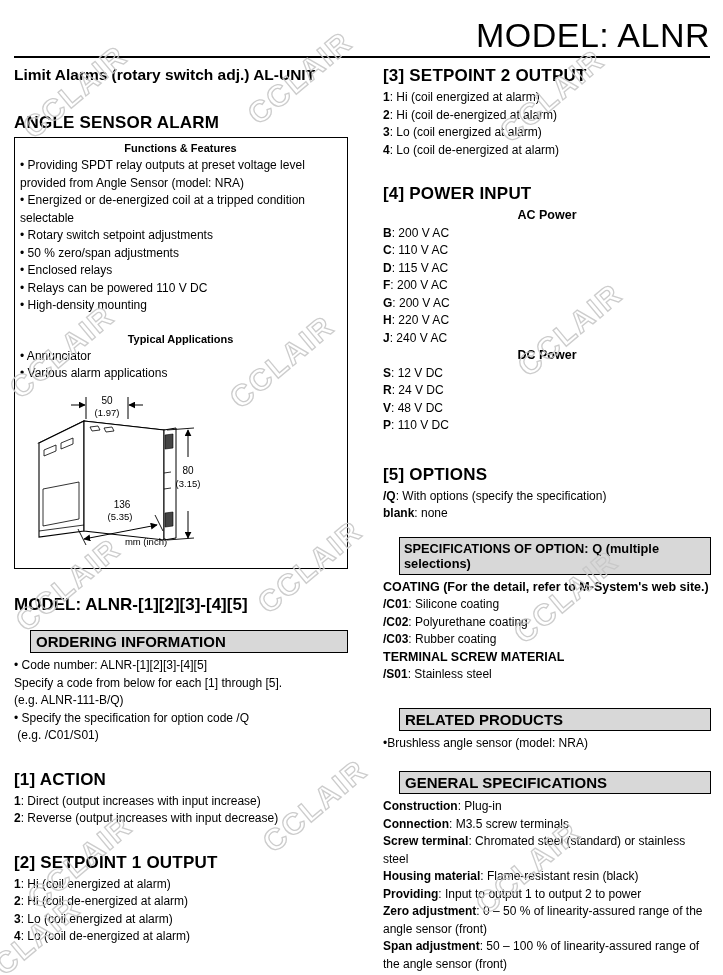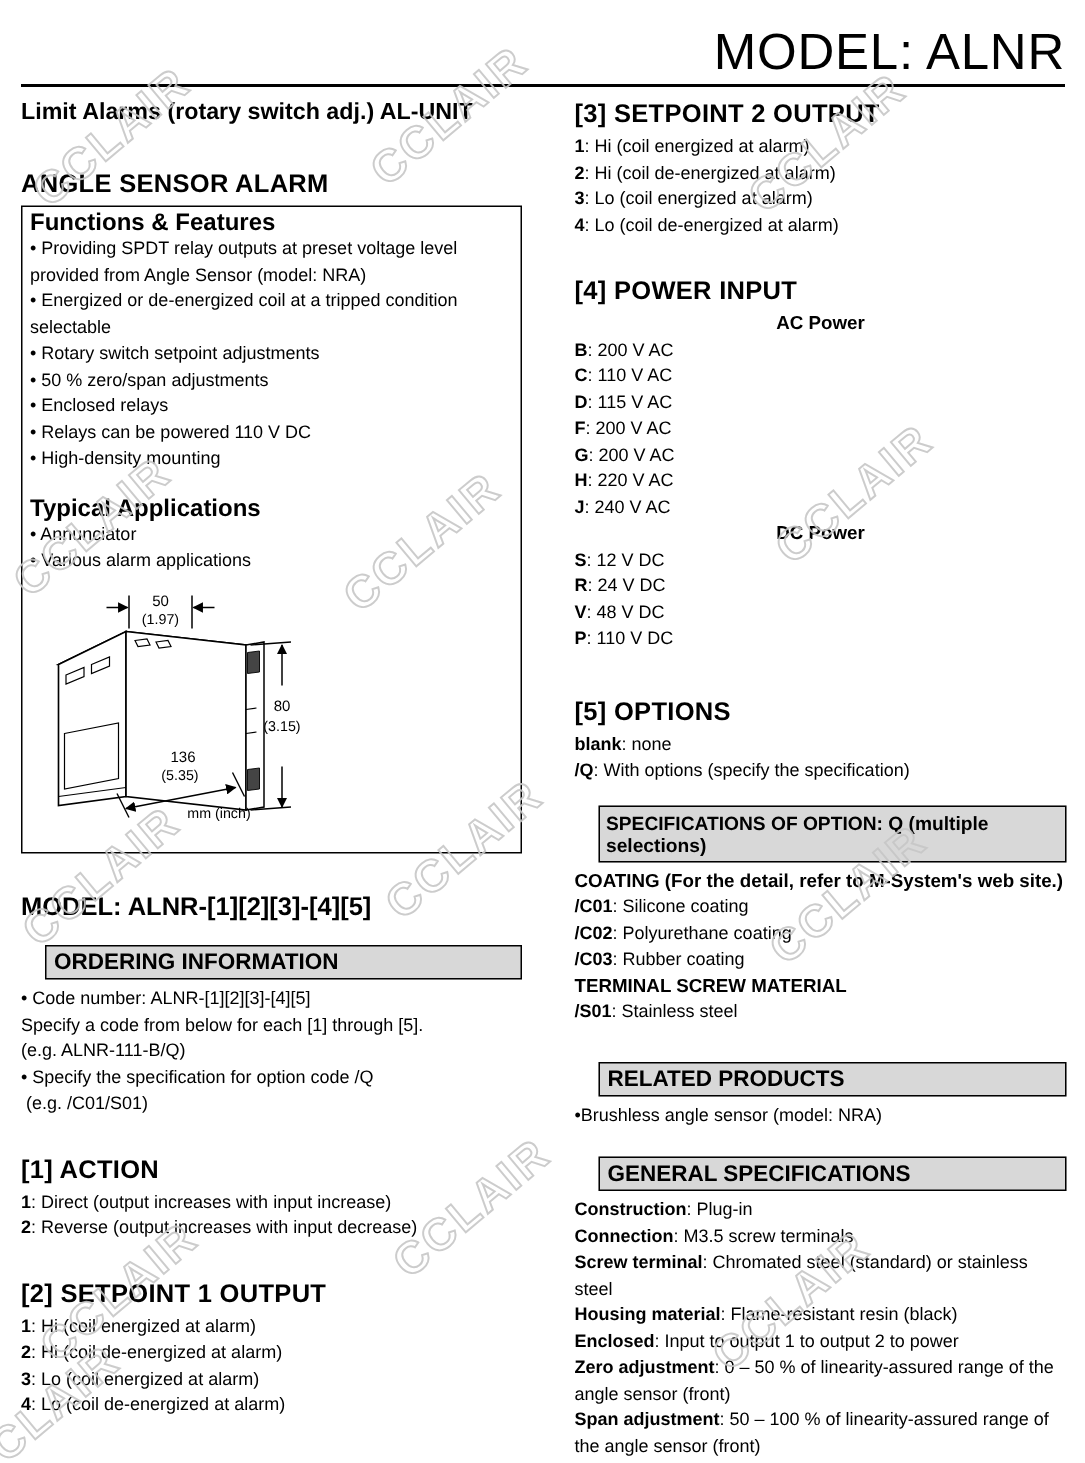--- a/index.html
+++ b/index.html
@@ -19,21 +19,21 @@
   
   .col-left  { position:absolute; left:14px;  top:66px; width:334px; z-index:1; }
   .col-right { position:absolute; left:383px; top:66px; width:328px; z-index:1; }
 
   .subtitle { font-size:15.5px; font-weight:bold; }
   .product-title { font-size:17px; font-weight:bold; margin-top:29px; letter-spacing:0.2px; }
 
   .features-box {
     border:1.5px solid #000; margin-top:4px; padding:2px 6px 8px 5px; min-height:432px;
   }
-  .box-heading { font-size:16px; font-weight:bold; line-height:17px; }
+  .box-heading { font-size:11px; font-weight:bold; line-height:17px;text-align:center; }
   .line { font-size:12px; line-height:17px; white-space:pre-wrap; }
   .gap { height:16px; }
 
   .drawing { display:block; margin:10px 0 0 14px; }
   .drawing text { font-family:"Liberation Sans", sans-serif; fill:#000; }
   .dimtxt  { font-size:10px; }
   .dimtxt2 { font-size:9.5px; }
 
   .model-heading { font-size:17px; font-weight:bold; margin-top:26px; }
 
@@ -198,22 +198,22 @@
 
     <div class="line"><b>S</b><span>: 12 V DC</span></div>
         <div class="line"><b>R</b><span>: 24 V DC</span></div>
         <div class="line"><b>V</b><span>: 48 V DC</span></div>
         <div class="line"><b>P</b><span>: 110 V DC</span></div>
       </div>
 
     <h3 style="margin-top:30px">[5] OPTIONS</h3>
     <div class="kv">
 
-    <div class="line"><b>blank</b><span>: none</span></div>
-        <div class="line"><b>/Q</b><span>: With options (specify the specification)</span></div>
+    <div class="line"><b>/Q</b><span>: With options (specify the specification)</span></div>
+        <div class="line"><b>blank</b><span>: none</span></div>
       </div>
 
     <div class="bar small">SPECIFICATIONS OF OPTION: Q (multiple selections)</div>
     <div class="subhead">COATING (For the detail, refer to M-System's web site.)</div>
     <div class="kv">
 
     <div class="line"><b>/C01</b><span>: Silicone coating</span></div>
         <div class="line"><b>/C02</b><span>: Polyurethane coating</span></div>
         <div class="line"><b>/C03</b><span>: Rubber coating</span></div>
       </div>
@@ -229,21 +229,21 @@
     <div class="line">•Brushless angle sensor (model: NRA)</div>
       </div>
 
     <div class="bar" style="margin-top:19px">GENERAL SPECIFICATIONS</div>
     <div class="kv">
 
     <div class="line"><b>Construction</b><span>: Plug-in</span></div>
         <div class="line"><b>Connection</b><span>: M3.5 screw terminals</span></div>
         <div class="line"><b>Screw terminal</b><span>: Chromated steel (standard) or stainless steel</span></div>
         <div class="line"><b>Housing material</b><span>: Flame-resistant resin (black)</span></div>
-        <div class="line"><b>Enclosed</b><span>: Input to output 1 to output 2 to power</span></div>
+        <div class="line"><b>Providing</b><span>: Input to output 1 to output 2 to power</span></div>
         <div class="line"><b>Zero adjustment</b><span>: 0 – 50 % of linearity-assured range of the angle sensor (front)</span></div>
         <div class="line"><b>Span adjustment</b><span>: 50 – 100 % of linearity-assured range of the angle sensor (front)</span></div>
         <div class="line"><b>Setpoint adjustments:</b><span> 10-position rotary switches (front); 0 – 99 % independently; 1 % increments</span></div>
       </div>
   </div>
 
   <div class="wm-layer">
     <div class="wm" style="left:75px;  top:92px">CCLAIR</div>
     <div class="wm" style="left:300px; top:78px">CCLAIR</div>
     <div class="wm" style="left:552px; top:96px">CCLAIR</div>

